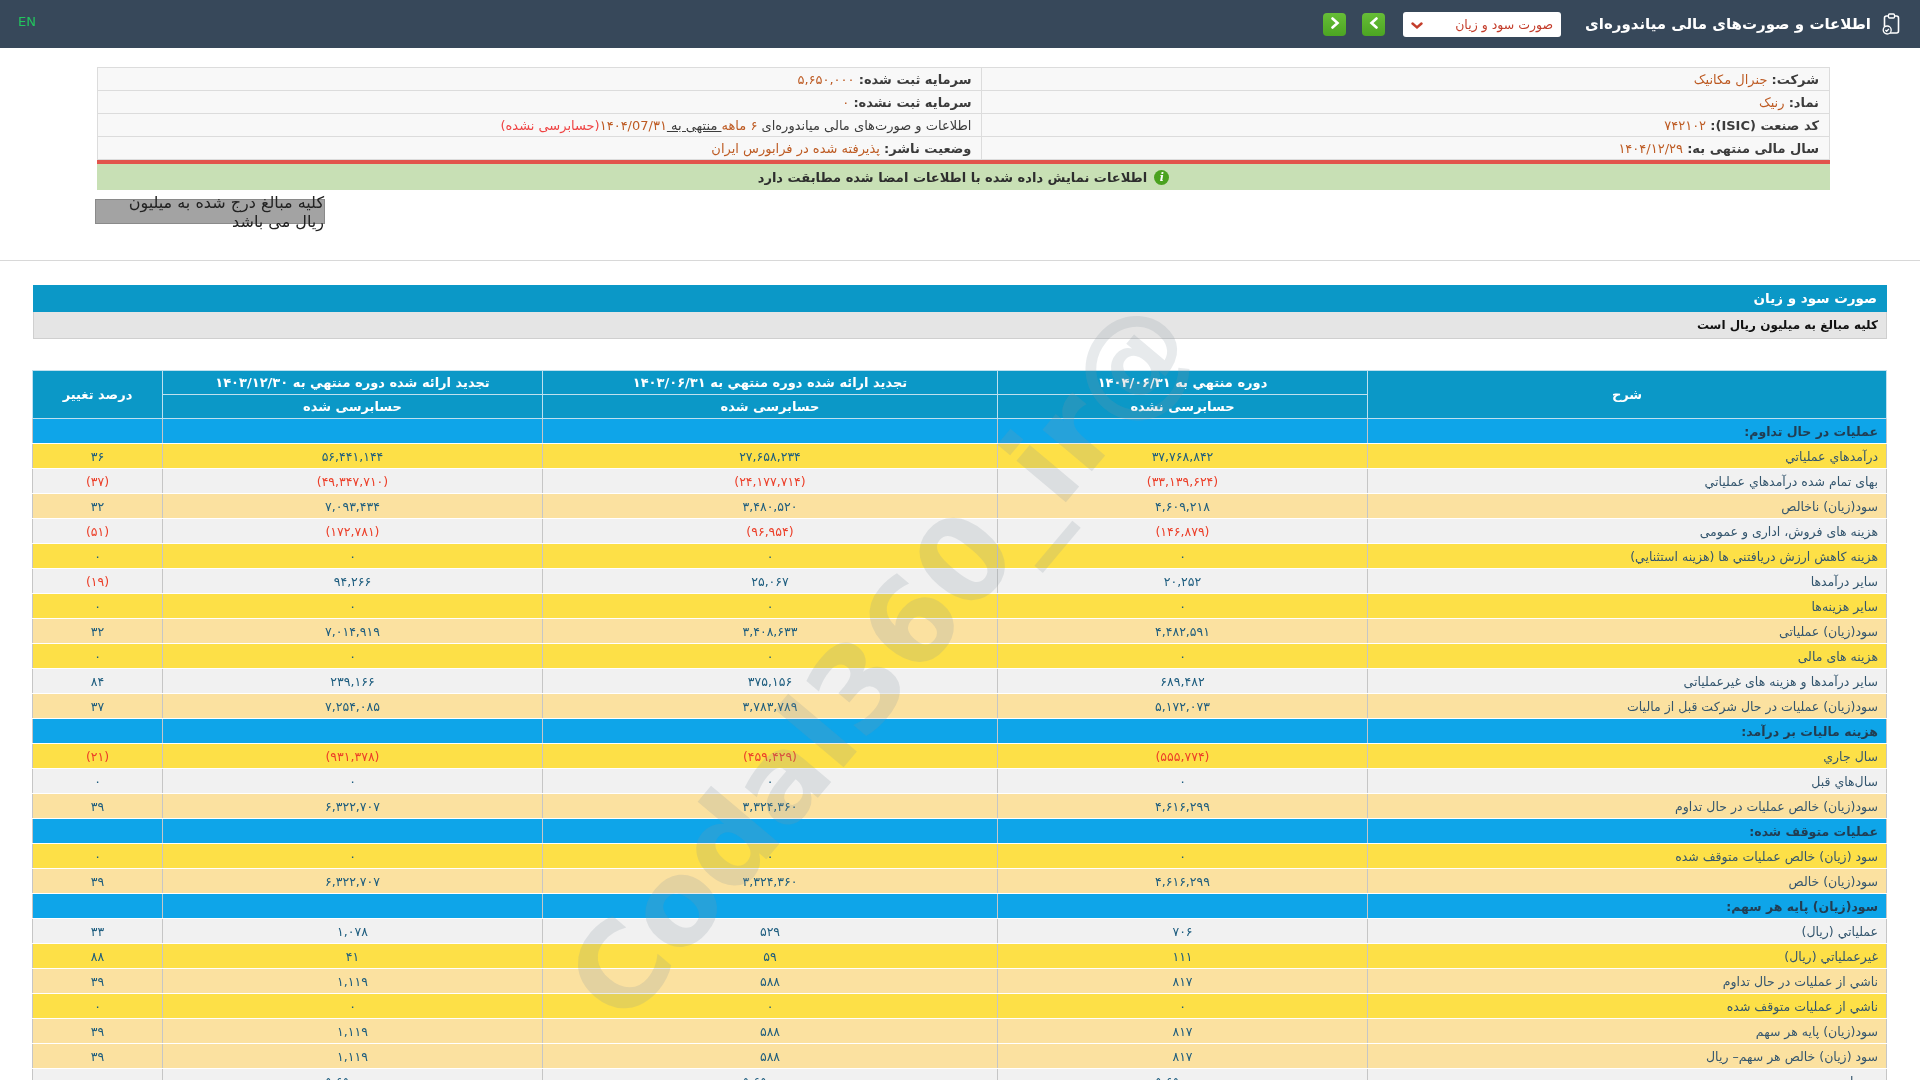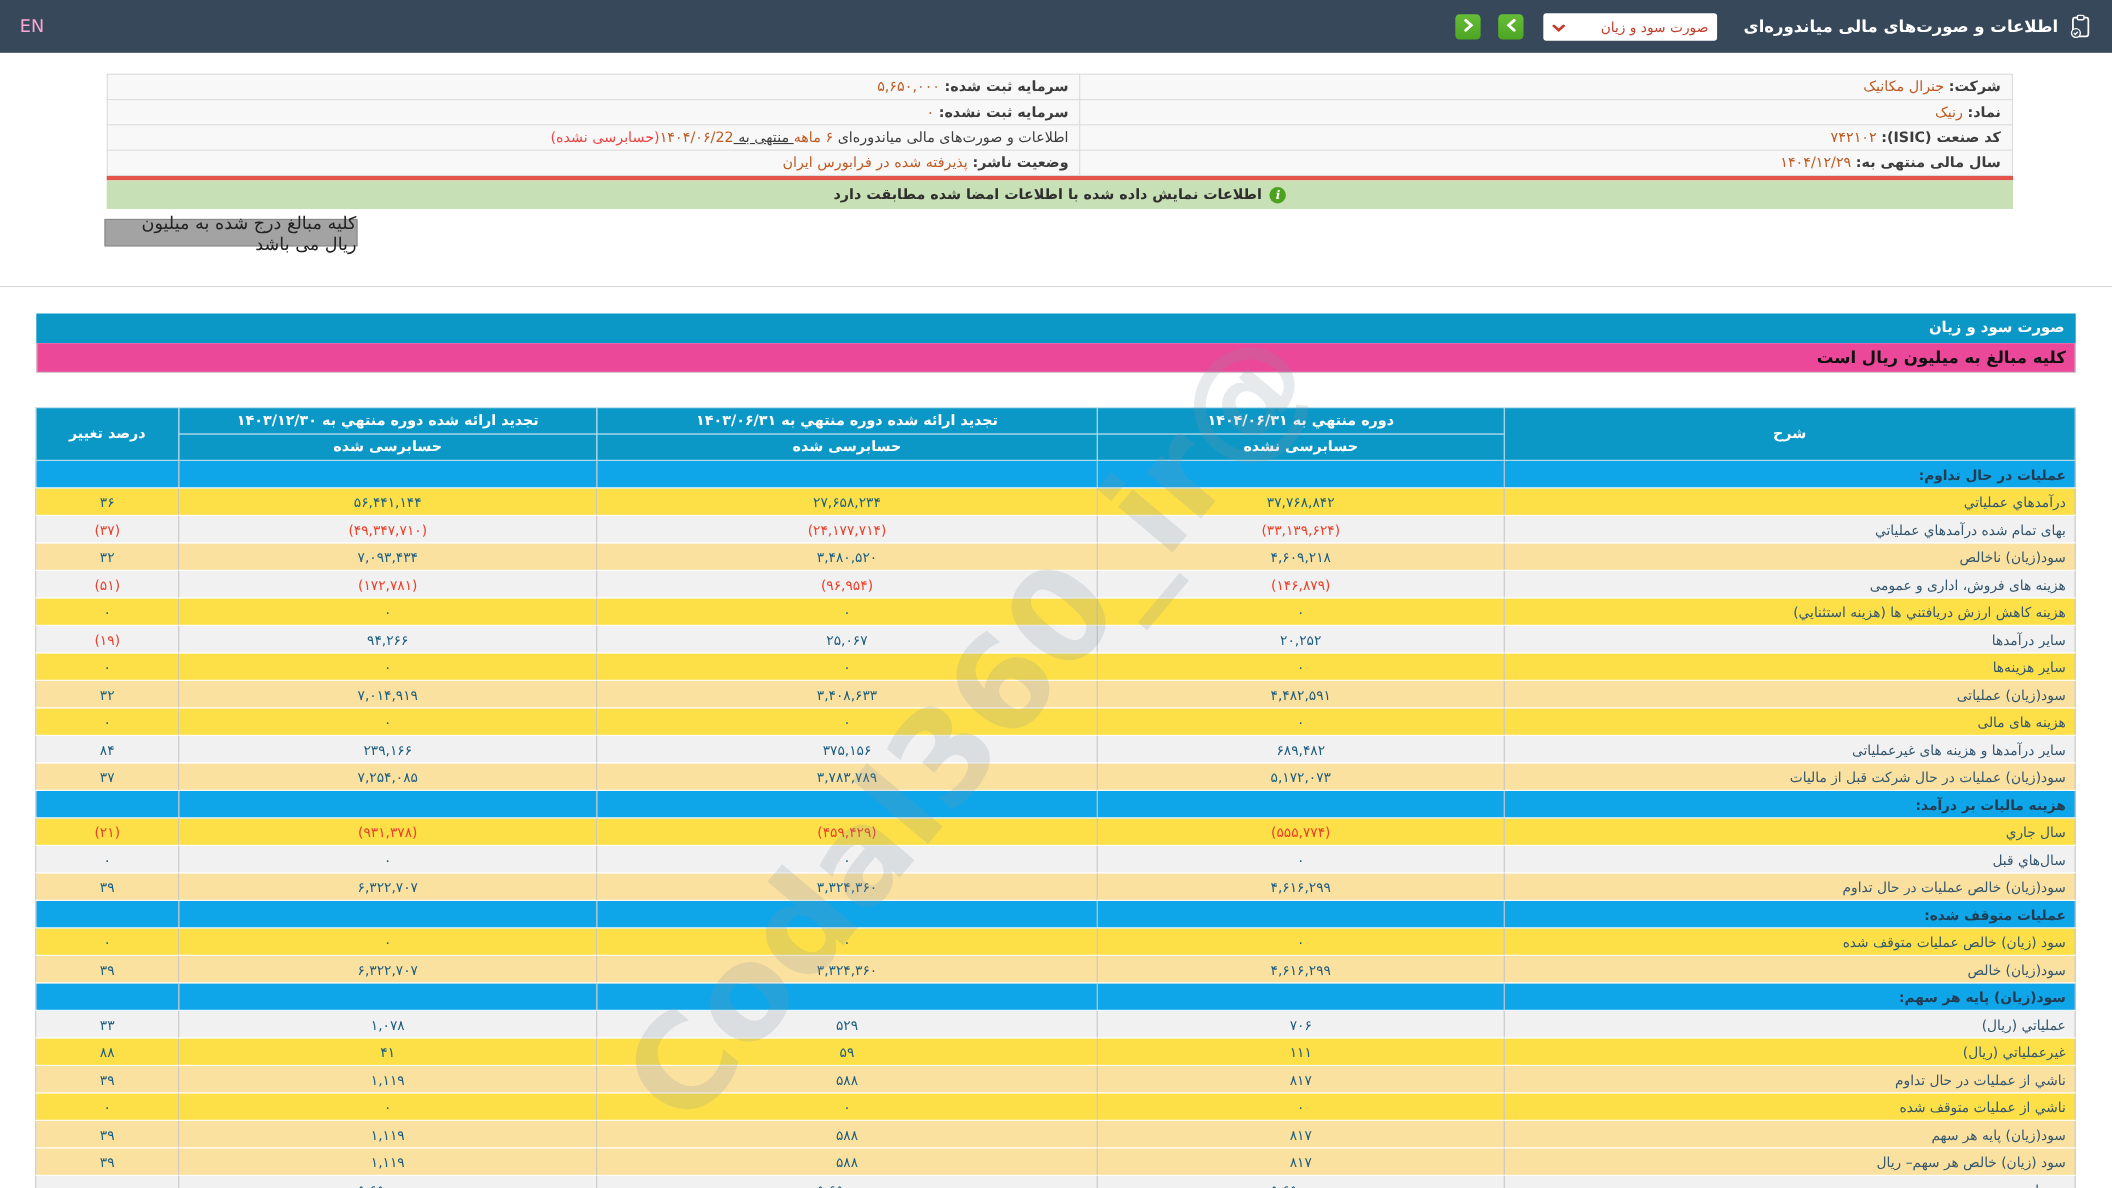--- a/index.html
+++ b/index.html
@@ -21,21 +21,21 @@
     display:flex;align-items:center;justify-content:space-between;
     padding:0 8px;cursor:pointer;margin-left:8px;
   }
   .dropdown .dd-text{color:#c43d2b;font-size:12.5px;}
   .nav-btn{
     width:23px;height:23px;border:none;border-radius:4px;cursor:pointer;
     background:linear-gradient(#66bd37,#4ca522);
     display:flex;align-items:center;justify-content:center;padding:0;
   }
   .nav-btn + .nav-btn{margin-right:6px;}
-  .lang{position:absolute;left:18px;top:14px;color:#f9a8d4;font-size:16px;text-decoration:none;cursor:pointer;}
+  .lang{position:absolute;left:18px;top:14px;color:#22c55e;font-size:13px;text-decoration:none;cursor:pointer;}
   
   .info-table{
     position:absolute;top:67px;right:90px;width:1733px;
     border-collapse:collapse;background:#f8f8f8;font-size:13px;
   }
   .info-table td{
     border:1px solid #dcdcdc;height:22px;padding:0 10px;
     white-space:nowrap;text-align:right;
   }
   .info-table td.c-right{width:853px;}
@@ -62,22 +62,22 @@
   }
   .page-divider{position:absolute;top:260px;right:0;width:1920px;border-top:1px solid #d8d8d8;}
   
   .stmt-bar{
     position:absolute;top:285px;right:33px;width:1854px;height:27px;
     background:#0b98c7;color:#fff;font-size:13.5px;font-weight:bold;
     line-height:27px;padding-right:10px;box-sizing:border-box;
   }
   .stmt-note{
     position:absolute;top:312px;right:33px;width:1854px;height:27px;
-    background:#ec4899;border:1px solid #cfcfcf;border-top:none;
-    font-size:15px;font-weight:bold;color:#111;
+    background:#e5e5e5;border:1px solid #cfcfcf;border-top:none;
+    font-size:12px;font-weight:bold;color:#111;
     line-height:26px;padding-right:8px;box-sizing:border-box;
   }
   
   .main{
     position:absolute;top:370px;right:33px;width:1854px;
     border-collapse:collapse;table-layout:fixed;
     border:1px solid #b5b5b5;border-bottom:2px solid #0b98c7;
   }
   .main th{
     background:#0b98c7;color:#fff;font-size:13px;font-weight:bold;
@@ -167,21 +167,21 @@
       <span class="il">سرمایه ثبت نشده:</span>
       <span class="iv ltr">۰</span>
     </td>
   </tr>
   <tr>
     <td>
       <span class="il">کد صنعت (ISIC):</span>
       <span class="iv ltr">۷۴۲۱۰۲</span>
     </td>
     <td>
-      <span class="il" style="font-weight:normal;color:#3c3c3c;">اطلاعات و صورت‌های مالی میاندوره‌ای </span><span class="iv">۶ ماهه</span><span style="color:#3c3c3c;text-decoration:underline;"> منتهی به </span><span class="iv ltr">۱۴۰۴/۰۶/22</span><span style="color:#ef4444;">(حسابرسی نشده)</span>
+      <span class="il" style="font-weight:normal;color:#3c3c3c;">اطلاعات و صورت‌های مالی میاندوره‌ای </span><span class="iv">۶ ماهه</span><span style="color:#3c3c3c;text-decoration:underline;"> منتهی به </span><span class="iv ltr">۱۴۰۴/07/۳۱</span><span style="color:#ef4444;">(حسابرسی نشده)</span>
     </td>
   </tr>
   <tr>
     <td>
       <span class="il">سال مالی منتهی به:</span>
       <span class="iv ltr">۱۴۰۴/۱۲/۲۹</span>
     </td>
     <td>
       <span class="il">وضعیت ناشر:</span>
       <span class="iv">پذیرفته شده در فرابورس ایران</span>

